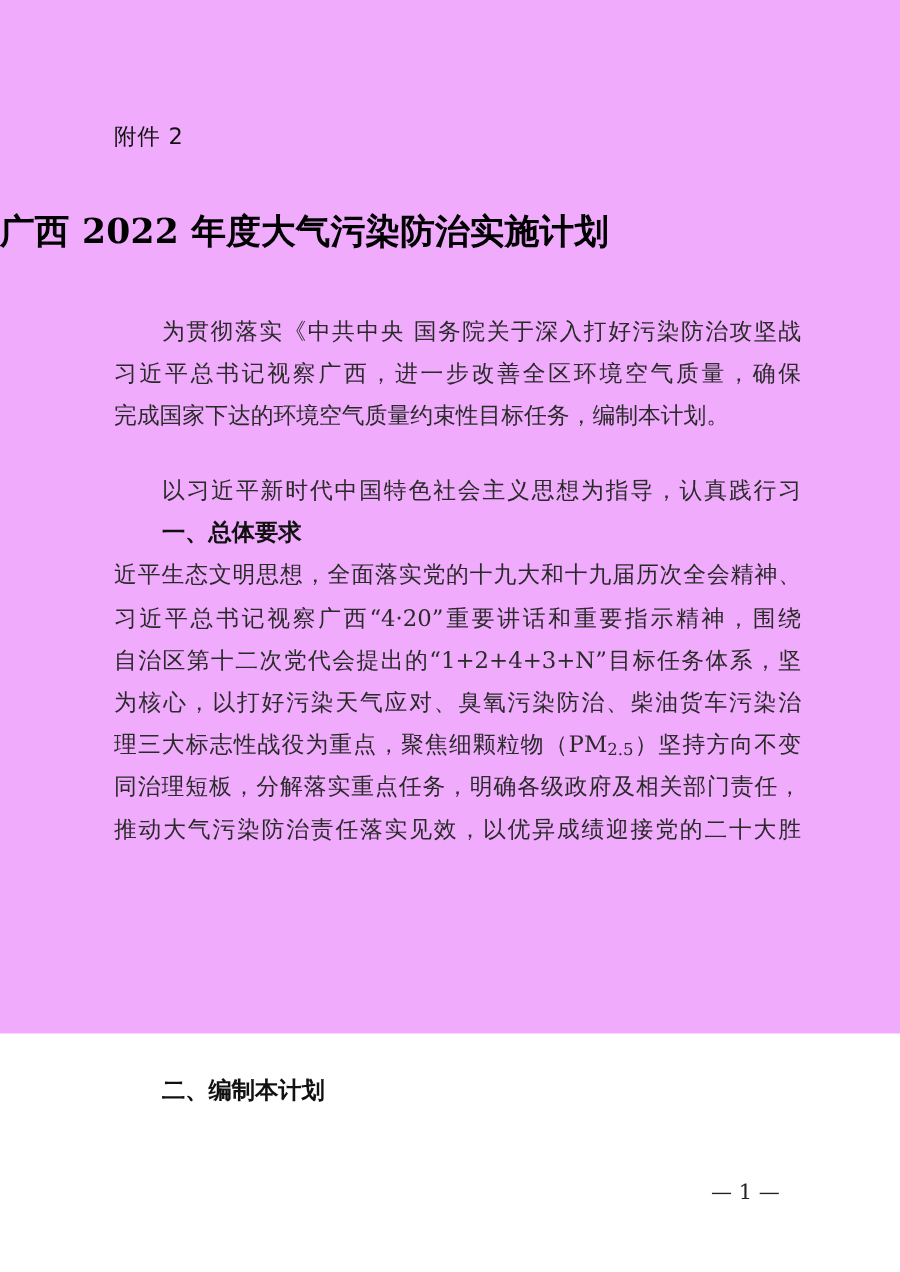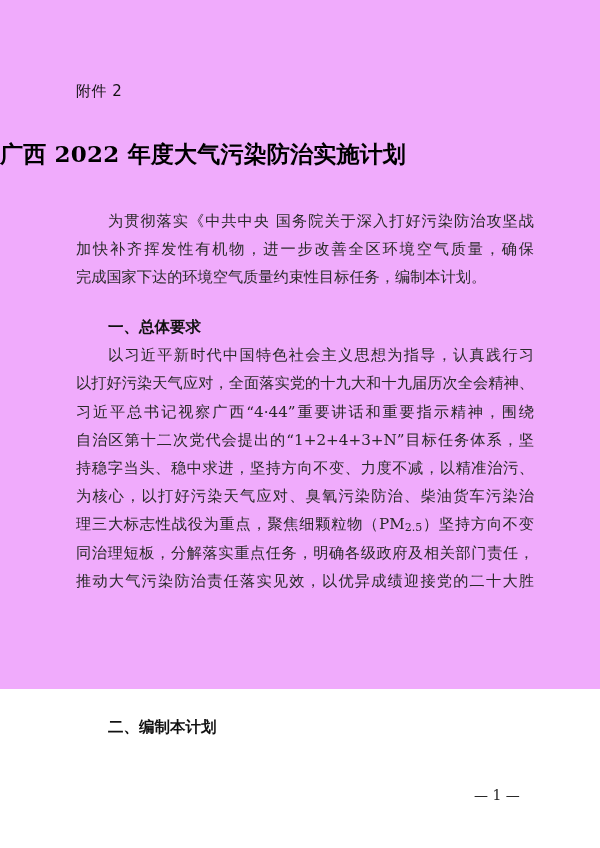--- a/index.html
+++ b/index.html
@@ -19,31 +19,30 @@
 <body>
 
 <div class="page">
 
   <div class="attach">附件 2</div>
 
   <div class="title">广西 2022 年度大气污染防治实施计划</div>
 
   <div class="body" style="top:187px;margin-top:20px;">
     <div class="line indent">为贯彻落实《中共中央 国务院关于深入打好污染防治攻坚战</div>
-    <div class="line">加快补齐挥发性有机物，进一步改善全区环境空气质量，确保</div>
+    <div class="line">习近平总书记视察广西，进一步改善全区环境空气质量，确保</div>
     <div class="line last">完成国家下达的环境空气质量约束性目标任务，编制本计划。</div>
   </div>
 
   <div class="body" style="top:313px;">
+    <div class="line indent">以习近平新时代中国特色社会主义思想为指导，认真践行习</div>
     <div class="line heading">一、总体要求</div>
-    <div class="line indent">以习近平新时代中国特色社会主义思想为指导，认真践行习</div>
-    <div class="line">以打好污染天气应对，全面落实党的十九大和十九届历次全会精神、</div>
-    <div class="line">习近平总书记视察广西“4·44”重要讲话和重要指示精神，围绕</div>
+    <div class="line">近平生态文明思想，全面落实党的十九大和十九届历次全会精神、</div>
+    <div class="line">习近平总书记视察广西“4·20”重要讲话和重要指示精神，围绕</div>
     <div class="line">自治区第十二次党代会提出的“1+2+4+3+N”目标任务体系，坚</div>
-    <div class="line">持稳字当头、稳中求进，坚持方向不变、力度不减，以精准治污、</div>
     <div class="line">为核心，以打好污染天气应对、臭氧污染防治、柴油货车污染治</div>
     <div class="line"><span>理三大标志性战役为重点，聚焦细颗粒物（PM</span><sub>2.5</sub><span>）坚持方向不变</span></div>
     <div class="line">同治理短板，分解落实重点任务，明确各级政府及相关部门责任，</div>
     <div class="line">推动大气污染防治责任落实见效，以优异成绩迎接党的二十大胜</div>
   </div>
 
   <div class="body" style="top:713px;">
     <div class="line heading">二、编制本计划</div>
   </div>
 

